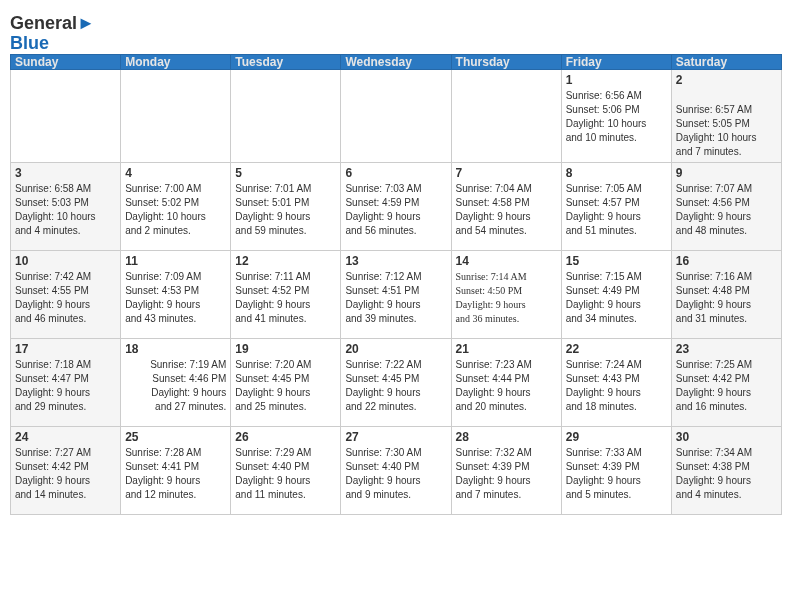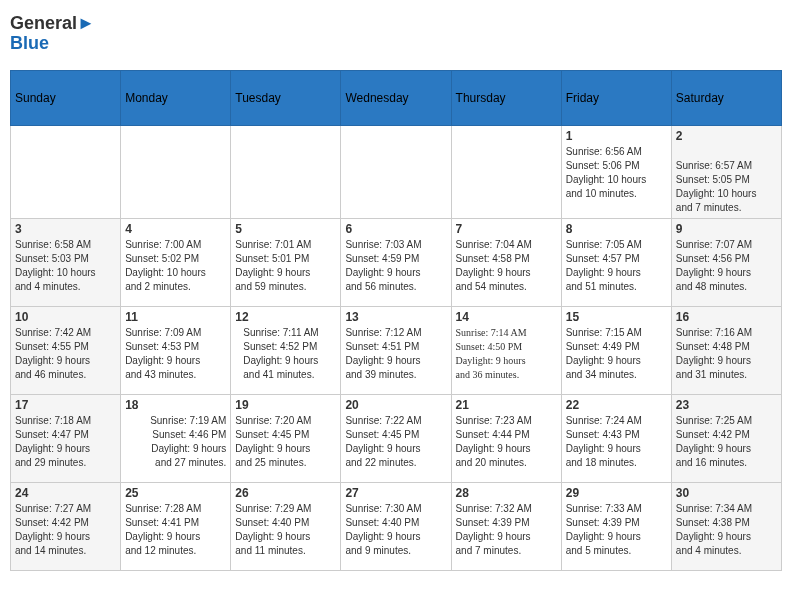--- a/index.html
+++ b/index.html
@@ -7,21 +7,21 @@
       font-family: Arial, sans-serif;
       background: #fff;
       width: 792px;
       min-height: 612px;
       padding: 10px;
     }
     .header {
       display: flex;
       justify-content: space-between;
       align-items: flex-end;
-      margin-bottom: 16px;
+      margin-bottom: 0;
     }
     .logo {
       display: flex;
       align-items: center;
       margin-top: 4px;
     }
     .logo-text {
       font-size: 18px;
       font-weight: bold;
       line-height: 1.1;
@@ -40,24 +40,24 @@
       font-size: 15px;
       color: #555;
     }
     .calendar {
       width: 100%;
       border-collapse: collapse;
       border: 1px solid #ccc;
     }
     .calendar th {
       background: #2b79c2;
-      color: #000000;
+      color: #e5e5e5;
       font-size: 12px;
-      font-weight: normal;
-      padding: 20px 4px;
+      font-weight: bold;
+      padding: 0 4px;
       border: 1px solid #2568a8;
       text-align: left;
     }
     .calendar td {
       border: 1px solid #ccc;
       vertical-align: top;
       padding: 3px 4px;
       font-size: 10px;
       color: #333;
       width: calc(100% / 7);
@@ -197,21 +197,21 @@
         </td>
         <td class="weekday">
           <span class="day-number">11</span>
           <div class="day-info" style="white-space: pre-line;">Sunrise: 7:09 AM
 Sunset: 4:53 PM
 Daylight: 9 hours
 and 43 minutes.</div>
         </td>
         <td class="weekday">
           <span class="day-number">12</span>
-          <div class="day-info" style="white-space: pre-line; margin-left: 8px;">Sunrise: 7:11 AM
+          <div class="day-info" style="white-space: pre-line;">Sunrise: 7:11 AM
 Sunset: 4:52 PM
 Daylight: 9 hours
 and 41 minutes.</div>
         </td>
         <td class="weekday">
           <span class="day-number">13</span>
           <div class="day-info" style="white-space: pre-line;">Sunrise: 7:12 AM
 Sunset: 4:51 PM
 Daylight: 9 hours
 and 39 minutes.</div>

